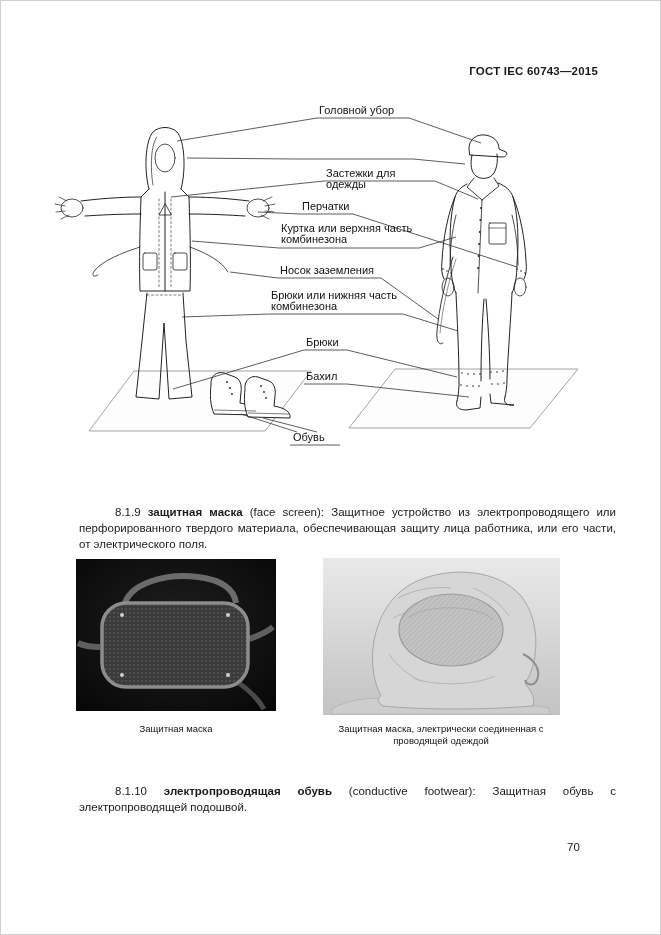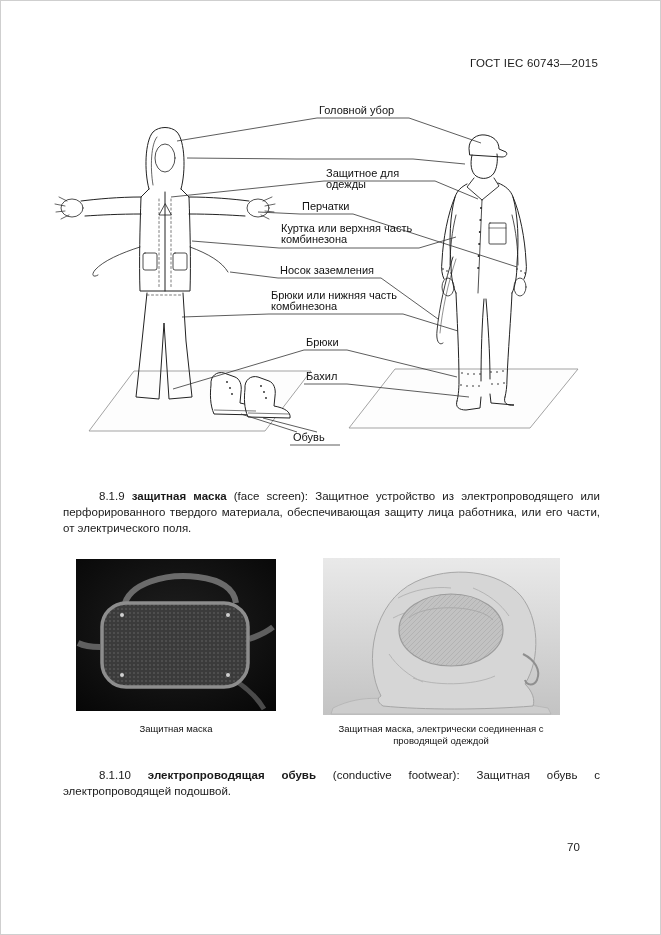--- a/index.html
+++ b/index.html
@@ -1,25 +1,25 @@
 <!DOCTYPE html>
 <html><head>
 <meta charset="utf-8">
 <style>
   html,body{margin:0;padding:0;background:#ffffff;}
   body{
     width:661px;height:935px;position:relative;
     font-family:"Liberation Sans", sans-serif;color:#1a1a1a;
   }
   .page{position:absolute;inset:0;background:#fff;border:1px solid #cfcfcf;box-sizing:border-box;}
-  .hdr{position:absolute;top:56px;right:62px;font-size:11.5px;font-weight:normal;letter-spacing:.2px;}
+  .hdr{position:absolute;top:64px;right:62px;font-size:11.5px;font-weight:bold;letter-spacing:.2px;}
   .diagram{position:absolute;left:0;top:0;width:661px;height:470px;}
   .dlabel{position:absolute;font-size:11px;line-height:11px;color:#111;}
   .para{position:absolute;left:62px;width:537px;font-size:11.5px;line-height:16px;
-        text-align:justify;text-indent:36px;margin:0;}
+        text-align:justify;text-indent:36px;margin:16px;}
   #p1{top:487px;}
   #p2{top:766px;}
   .photo{position:absolute;display:block;}
   #photoL{left:75px;top:558px;width:200px;height:152px;}
   #photoR{left:322px;top:557px;width:237px;height:157px;}
   .photo-cap{position:absolute;font-size:9.5px;line-height:12px;text-align:center;color:#111;}
   #capL{left:75px;top:722px;width:200px;}
   #capR{left:312px;top:722px;width:256px;}
   .pagenum{position:absolute;left:566px;top:840px;font-size:11.5px;}
 </style>
@@ -142,21 +142,21 @@
       <path d="M191 240 L278 247 H418 L455 236"></path>
       <path d="M229 271 L277 277 H380 L437 318"></path>
       <path d="M181 316 L268 313 H402 L457 330"></path>
       <path d="M172 388 L303 349 H346 L456 376"></path>
       <path d="M303 383 H346 L468 396"></path>
       <path d="M240 413 L296 431 M262 417 L316 431 M289 444 H339"></path>
     </g>
   </svg>
 
   <div class="dlabel" style="left:318px;top:104px;width:95px">Головной убор</div>
-  <div class="dlabel" style="left:325px;top:167px;width:110px">Защитное для одежды</div>
+  <div class="dlabel" style="left:325px;top:167px;width:110px">Застежки для одежды</div>
   <div class="dlabel" style="left:301px;top:200px;width:60px">Перчатки</div>
   <div class="dlabel" style="left:280px;top:222px;width:140px">Куртка или верхняя часть комбинезона</div>
   <div class="dlabel" style="left:279px;top:264px;width:110px">Носок заземления</div>
   <div class="dlabel" style="left:270px;top:289px;width:135px">Брюки или нижняя часть комбинезона</div>
   <div class="dlabel" style="left:305px;top:336px;width:50px">Брюки</div>
   <div class="dlabel" style="left:305px;top:370px;width:50px">Бахил</div>
   <div class="dlabel" style="left:292px;top:431px;width:50px">Обувь</div>
 
   <p class="para" id="p1"><span>8.1.9</span> <b>защитная маска</b> <span>(face screen):</span> <span>Защитное устройство из электропроводящего или перфорированного твердого материала, обеспечивающая защиту лица работника, или его части, от электрического поля.</span></p>
 

